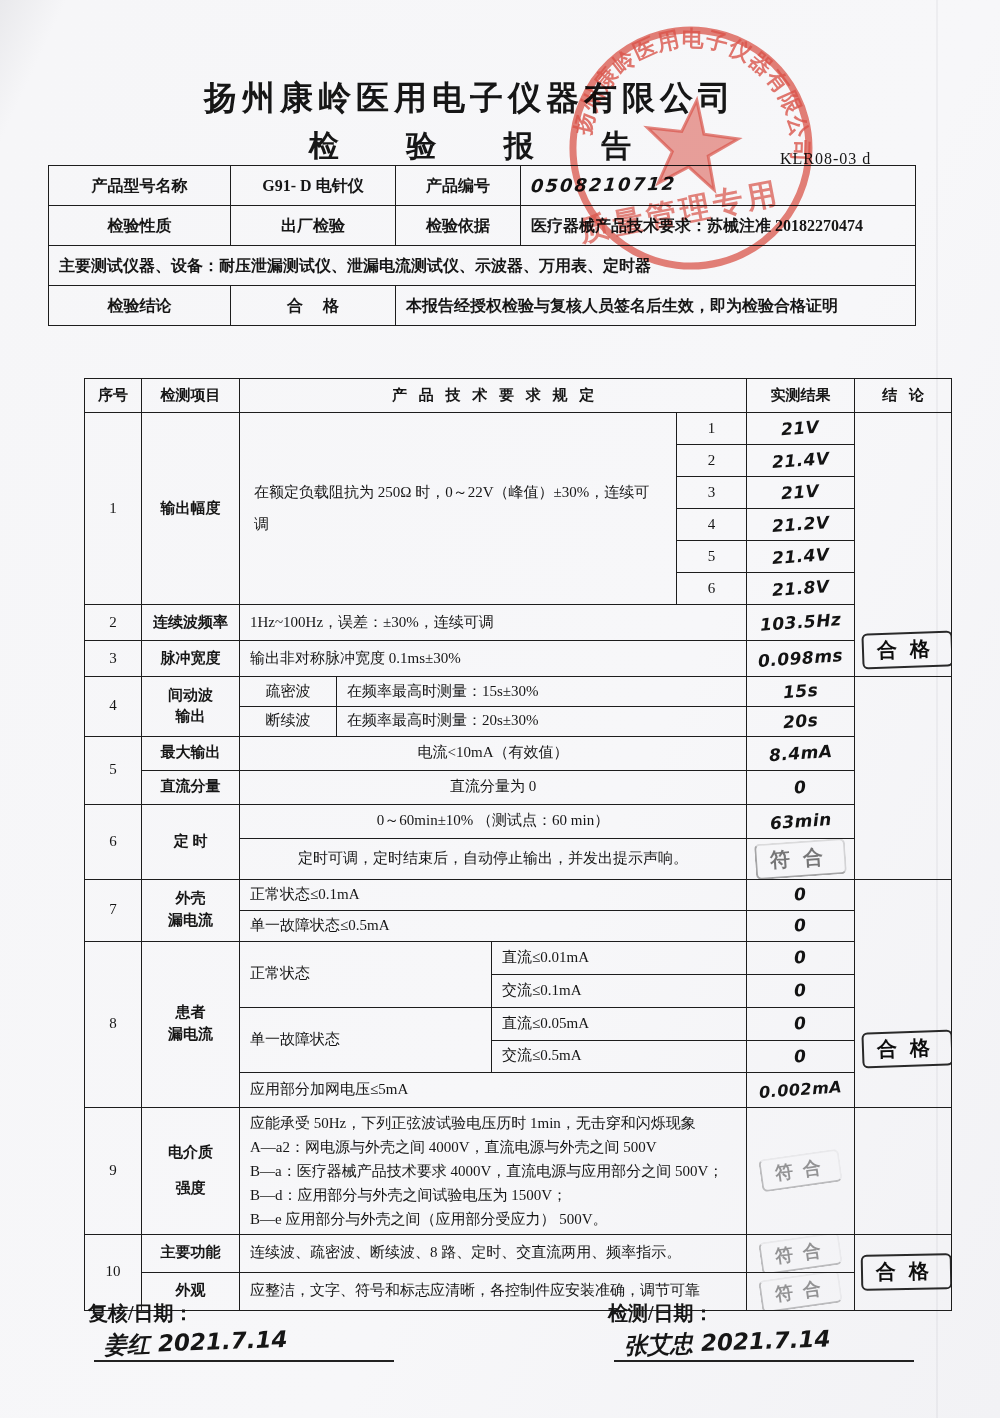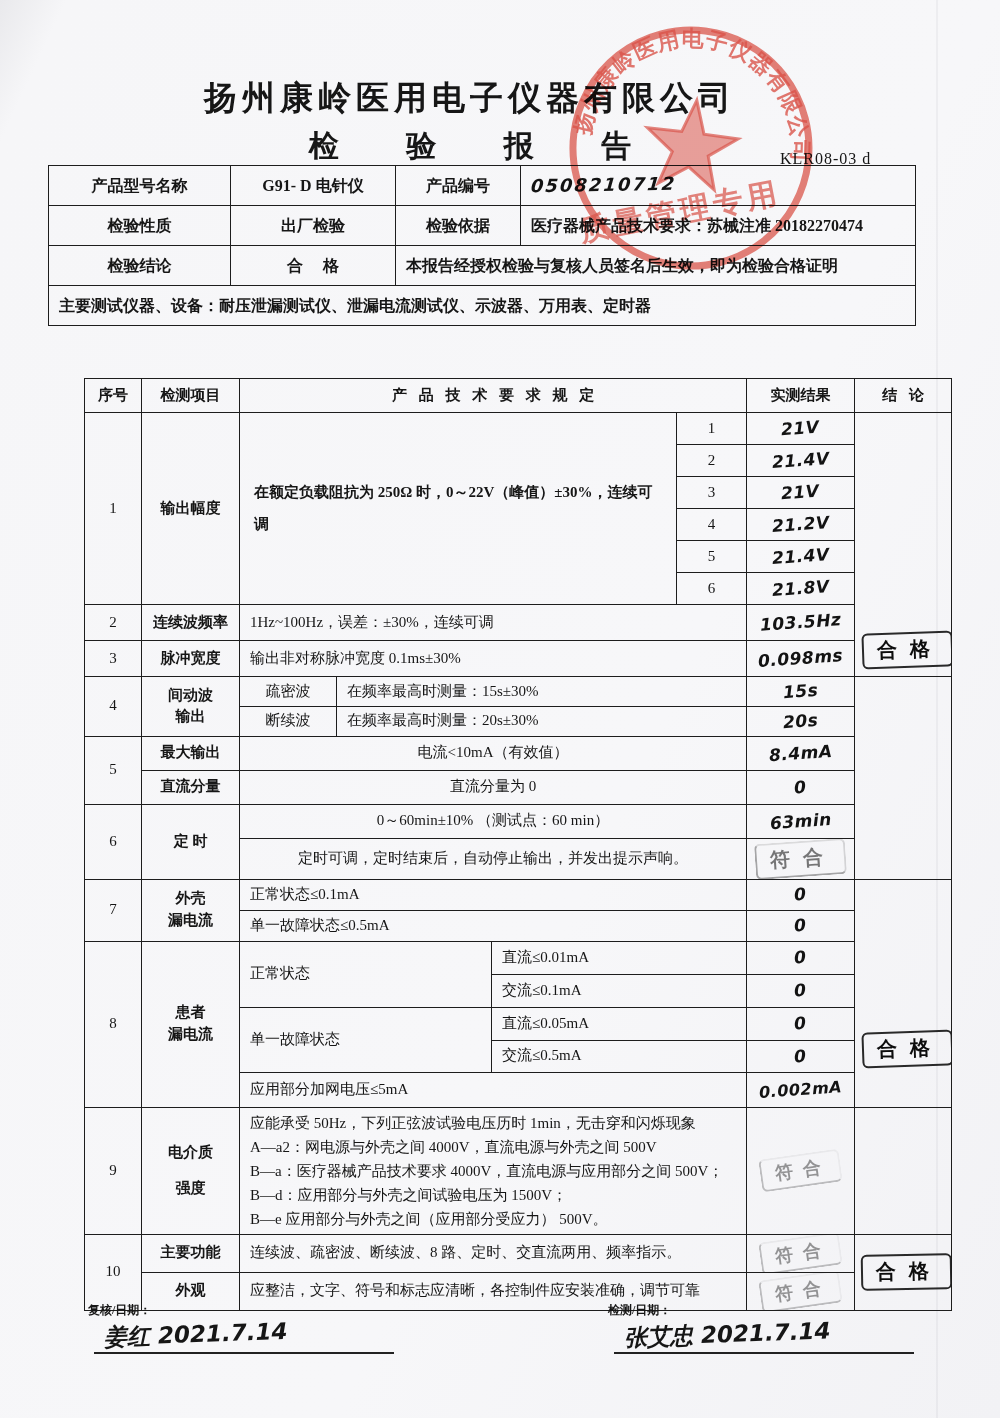--- a/index.html
+++ b/index.html
@@ -53,21 +53,21 @@
   .stamp-faint{opacity:.55;border-color:rgba(0,0,0,.6);border-top-color:rgba(0,0,0,.2);
         border-right-color:rgba(0,0,0,.25);transform:rotate(-4deg);}
   .stamp-ghost{opacity:.42;border-color:rgba(0,0,0,.55);border-top-color:rgba(0,0,0,.12);
         border-right-color:rgba(0,0,0,.1);transform:rotate(-8deg);font-size:18px;letter-spacing:10px;}
   .concl-cell{position:relative;}
   .concl-bottom{position:absolute;left:7px;bottom:8px;}
   .concl-center{position:absolute;left:6px;top:50%;transform:translateY(-50%) rotate(-1deg);}
 
   
   .footer{position:absolute;top:1300px;left:48px;width:900px;display:flex;align-items:flex-end;}
-  .foot-label{font-size:12px;font-weight:600;white-space:nowrap;}
+  .foot-label{font-size:20px;font-weight:600;white-space:nowrap;}
   .sig-line{border-bottom:2px solid #222;min-width:300px;display:inline-block;margin-left:6px;}
   .foot-left{margin-left:40px;}
   .foot-right{margin-left:180px;}
 </style>
 </head>
 <body>
 
 <div class="page">
   <div class="crease"></div>
 
@@ -99,26 +99,26 @@
       <td>产品编号</td>
       <td class="left"><span class="hand hand-serial">0508210712</span></td>
     </tr>
     <tr style="height:40px">
       <td>检验性质</td>
       <td>出厂检验</td>
       <td>检验依据</td>
       <td class="left">医疗器械产品技术要求：苏械注准 20182270474</td>
     </tr>
     <tr style="height:40px">
+      <td colspan="4" class="left">主要测试仪器、设备：耐压泄漏测试仪、泄漏电流测试仪、示波器、万用表、定时器</td>
+    </tr>
+    <tr style="height:40px">
       <td>检验结论</td>
       <td class="sp8">合 格</td>
       <td colspan="2" class="left">本报告经授权检验与复核人员签名后生效，即为检验合格证明</td>
-    </tr>
-    <tr style="height:40px">
-      <td colspan="4" class="left">主要测试仪器、设备：耐压泄漏测试仪、泄漏电流测试仪、示波器、万用表、定时器</td>
     </tr>
   </tbody>
     </table>
 
 
   <table class="record-table">
     <colgroup>
       <col style="width:57px">
         <col style="width:98px">
         <col style="width:97px">
@@ -133,21 +133,21 @@
       <td class="hdr">序号</td>
       <td class="hdr">检测项目</td>
       <td colspan="4" class="hdr sp4">产 品 技 术 要 求 规 定</td>
       <td class="hdr">实测结果</td>
       <td class="hdr sp4">结 论</td>
     </tr>
 
     <tr style="height:32px">
       <td rowspan="6">1</td>
       <td rowspan="6" class="itemcell">输出幅度</td>
-      <td colspan="3" rowspan="6" class="req-left" style="padding:0 14px;line-height:2.1;font-weight:bold;">在额定负载阻抗为 250Ω 时，0～22V（峰值）±30%，连续可调</td>
+      <td colspan="3" rowspan="6" class="req-left" style="padding:0 14px;line-height:2.1;">在额定负载阻抗为 250Ω 时，0～22V（峰值）±30%，连续可调</td>
       <td>1</td>
       <td><span class="hand">21V</span></td>
       <td rowspan="8" class="concl-cell">
         <span class="stamp-box concl-bottom">合格</span>
       </td>
     </tr>
     <tr style="height:32px">
       <td>2</td>
       <td><span class="hand">21.4V</span></td>
     </tr>

